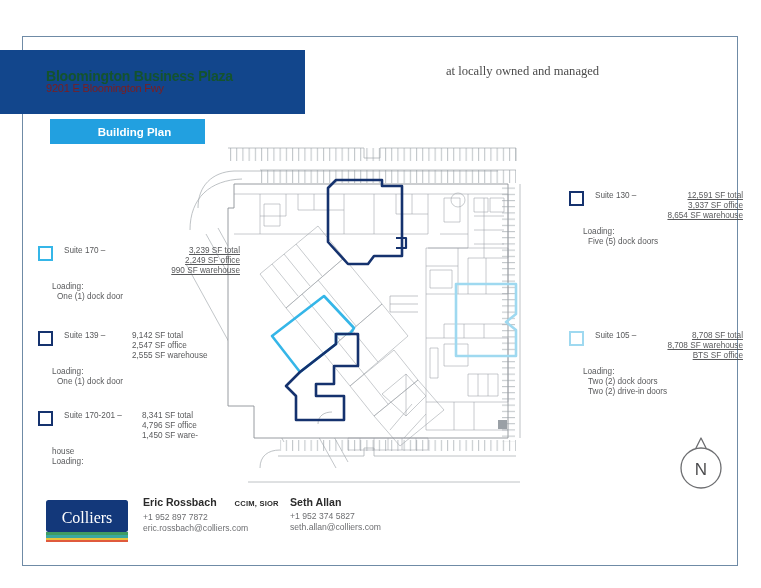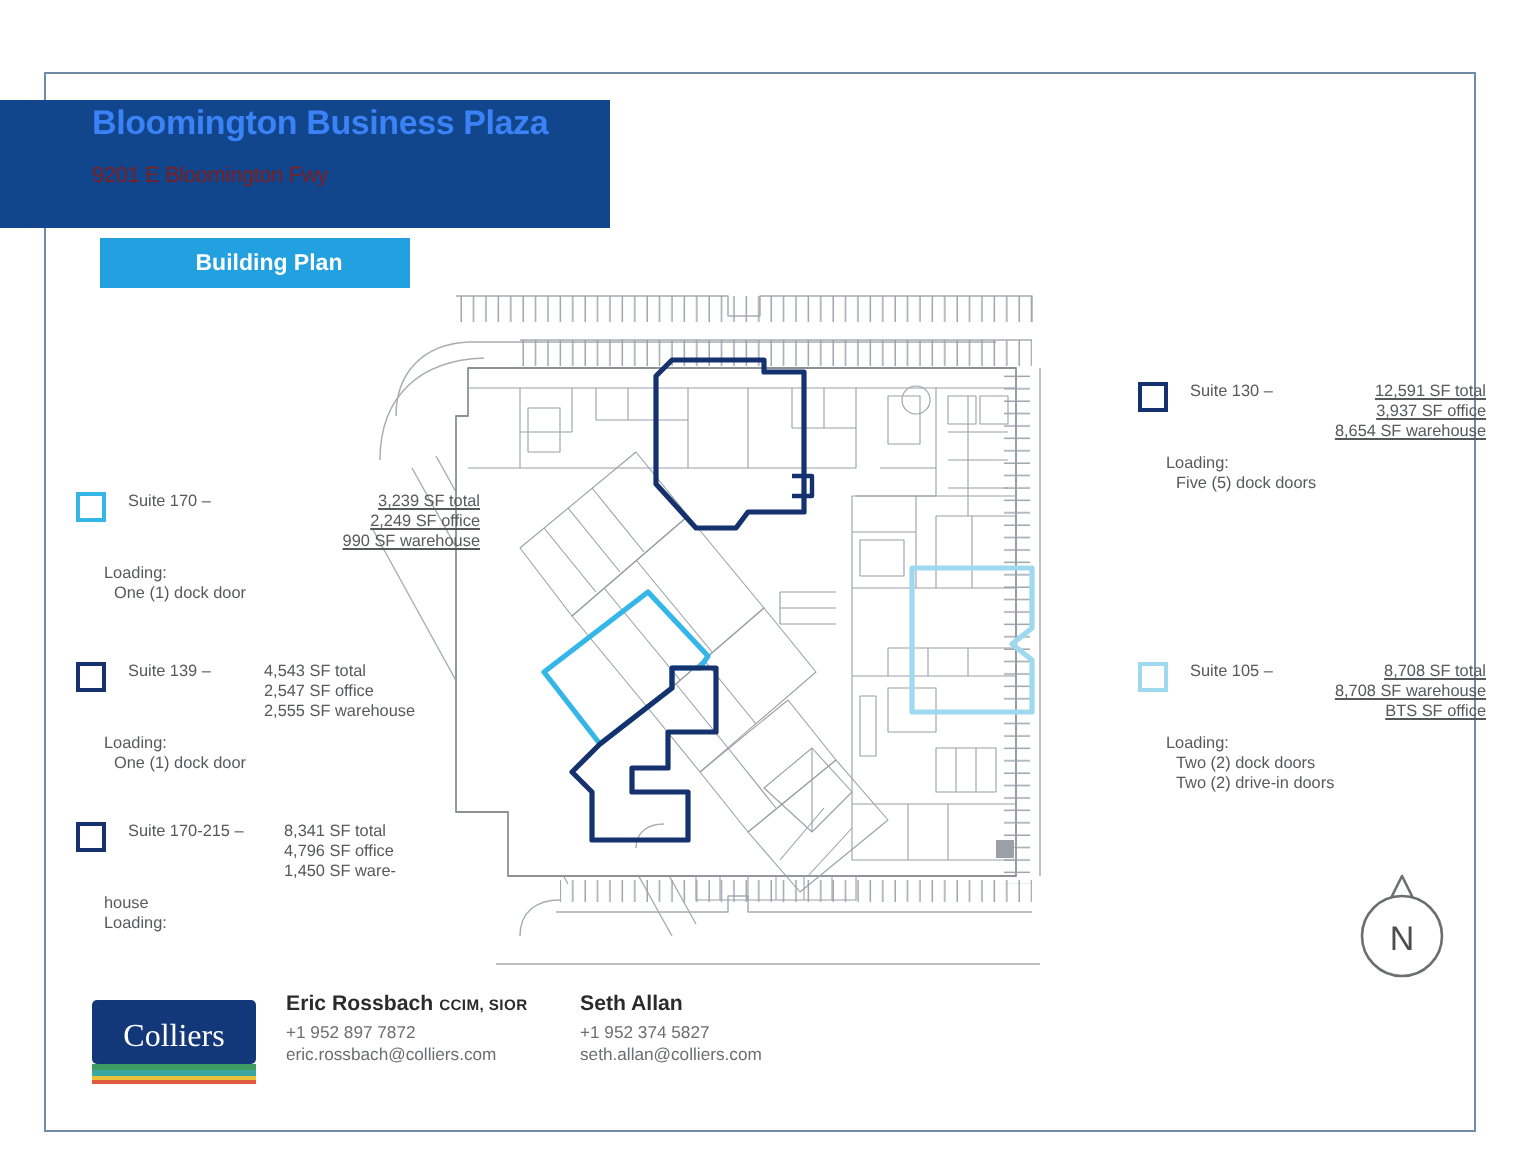--- a/index.html
+++ b/index.html
@@ -15,22 +15,22 @@
     position:absolute;left:22px;top:36px;width:716px;height:530px;
     border:1.5px solid #6f8ba6;box-sizing:border-box;
   }
 
   
   .header-bar{
     position:absolute;left:0;top:50px;width:305px;height:64px;
     background:#12468c;z-index:5;
   }
   .header-title{
-    position:absolute;left:46px;top:52px;width:300px;
-    font-size:17px;font-weight:bold;color:#3b82f6;letter-spacing:-0.2px;
+    position:absolute;left:46px;top:68px;width:300px;
+    font-size:14px;font-weight:bold;color:#14532d;letter-spacing:-0.2px;
     z-index:6;white-space:nowrap;
   }
   .header-sub{
     position:absolute;left:46px;top:82px;width:300px;
     font-size:11px;font-weight:normal;color:#7f1d1d;letter-spacing:-0.2px;
     z-index:6;white-space:nowrap;
   }
   .tab{
     position:absolute;left:50px;top:119px;width:155px;height:25px;
     background:#22a0e0;z-index:7;
@@ -62,39 +62,40 @@
   .ln-r{display:block;text-align:right;text-decoration:underline;}
   .lg-load{position:absolute;left:14px;white-space:nowrap;}
 
   
   .compass{position:absolute;left:673px;top:436px;width:56px;height:56px;}
 
   
   .logo{position:absolute;left:46px;top:500px;width:82px;height:42px;}
   .contact{position:absolute;font-size:8.6px;color:#6d6e71;line-height:11.4px;}
   .c-name{font-size:10.6px;font-weight:bold;color:#2b2b2b;margin-bottom:2.5px;white-space:nowrap;}
-  .c-desig{font-size:7.6px;font-weight:bold;letter-spacing:0.2px;}
+  .c-desig{font-size:7.6px;font-weight:bold;letter-spacing:0.2px;margin-left:15px;}
   .c-line{display:block;white-space:nowrap;}
 
   .plan{position:absolute;left:168px;top:138px;width:410px;height:356px;}
 </style>
 </head>
 <body>
 
 <div class="page">
 
   <div class="border-frame"></div>
 
   <div class="header-bar"></div>
   <div class="header-title">Bloomington Business Plaza</div>
   <div class="header-sub">9201 E Bloomington Fwy</div>
   <div class="tab"></div>
   <div class="tab-label">Building Plan</div>
 
   <div class="intro">
+    <span class="ln">at locally owned and managed</span>
   </div>
 
   <svg class="plan" viewBox="0 0 410 356">
     <defs>
 
       <pattern id="stallH" width="6.2" height="13" patternUnits="userSpaceOnUse">
         <line x1="0.6" y1="0" x2="0.6" y2="13" stroke="#9aa0a6" stroke-width="0.7"></line>
       </pattern>
       <pattern id="stallV" width="13" height="6.2" patternUnits="userSpaceOnUse">
         <line x1="0" y1="0.6" x2="13" y2="0.6" stroke="#9aa0a6" stroke-width="0.7"></line>
@@ -251,34 +252,34 @@
       <span class="ln" style="padding-left:5px;">One (1) dock door</span>
     </span>
   </div>
 
   <div class="legend" style="left:38px;top:331px;">
     <span class="sw sw-navy"></span>
     <span class="lg-body">
       <span class="ln">Suite 139 –</span>
     </span>
     <span class="lg-body" style="left:94px;width:108px;text-align:left;">
-      <span class="ln">4,543 SF total</span>
+      <span class="ln">9,142 SF total</span>
       <span class="ln">2,547 SF office</span>
       <span class="ln">2,555 SF warehouse</span>
     </span>
     <span class="lg-load" style="top:36px;">
       <span class="ln">Loading:</span>
       <span class="ln" style="padding-left:5px;">One (1) dock door</span>
     </span>
   </div>
 
   <div class="legend" style="left:38px;top:411px;">
     <span class="sw sw-navy"></span>
     <span class="lg-body">
-      <span class="ln">Suite 170-215 –</span>
+      <span class="ln">Suite 170-201 –</span>
     </span>
     <span class="lg-body" style="left:104px;width:98px;text-align:left;">
       <span class="ln">8,341 SF total</span>
       <span class="ln">4,796 SF office</span>
       <span class="ln">1,450 SF ware-</span>
     </span>
     <span class="lg-load" style="top:36px;">
       <span class="ln">house</span>
       <span class="ln">Loading:</span>
     </span>

